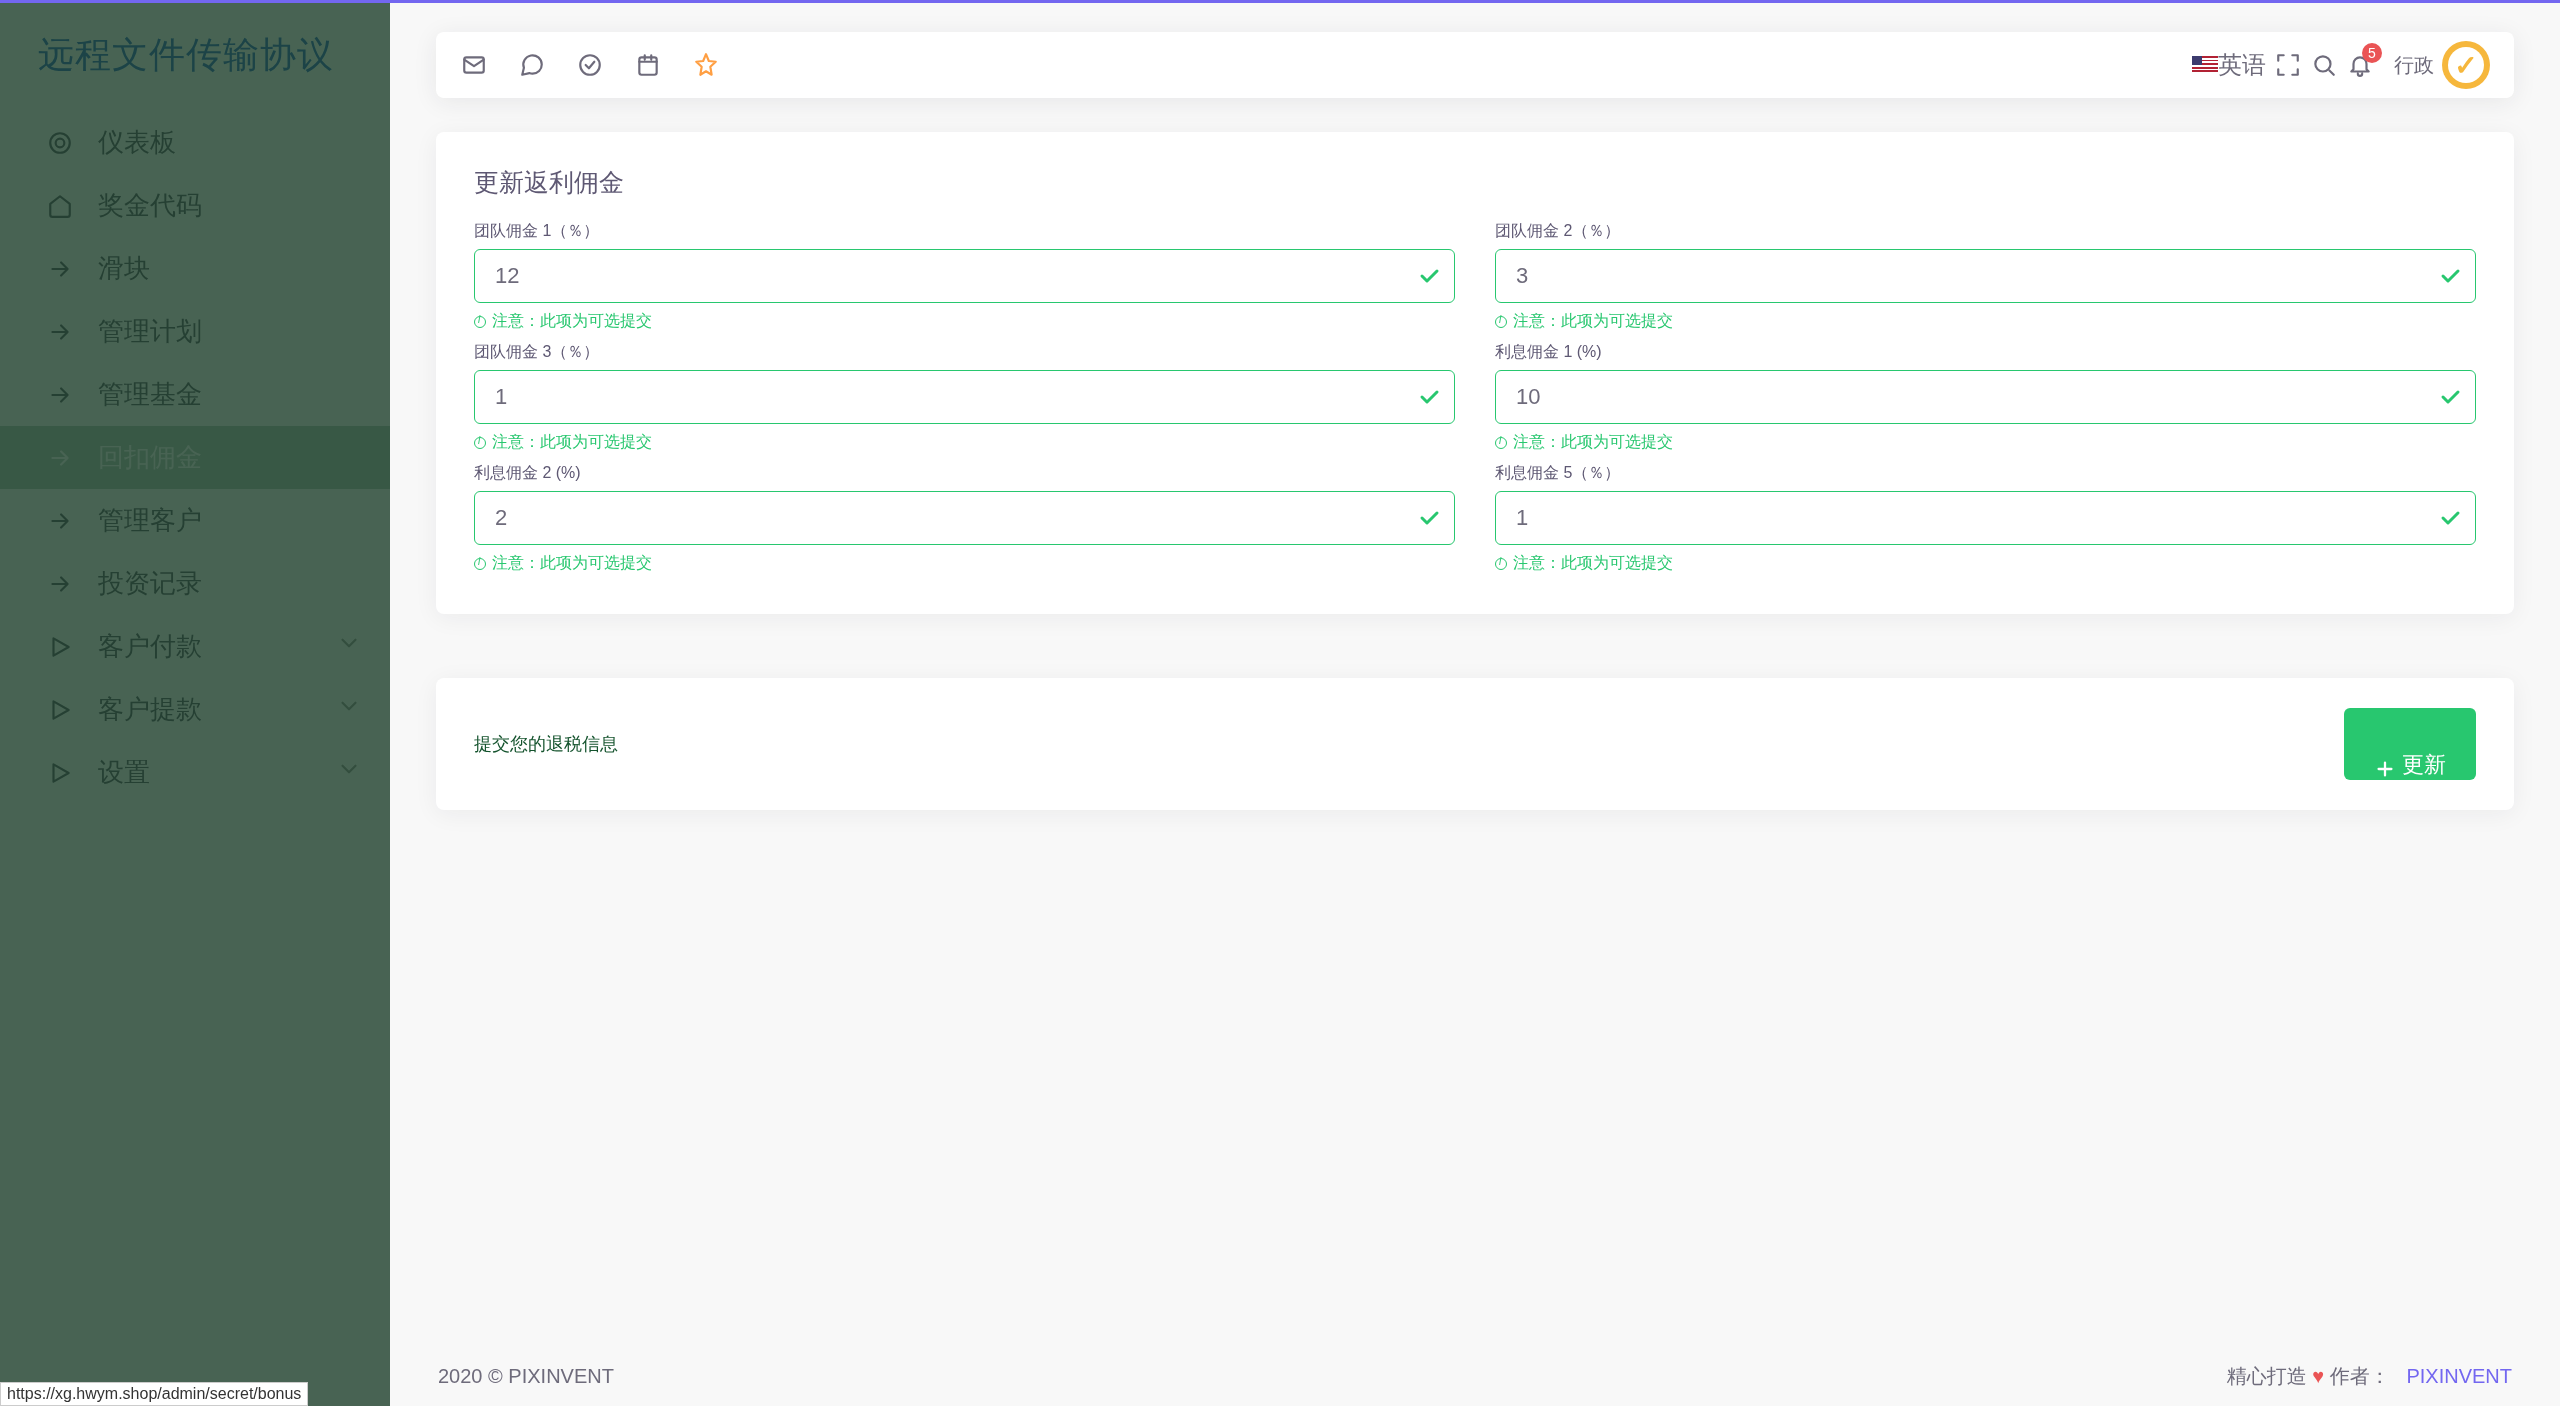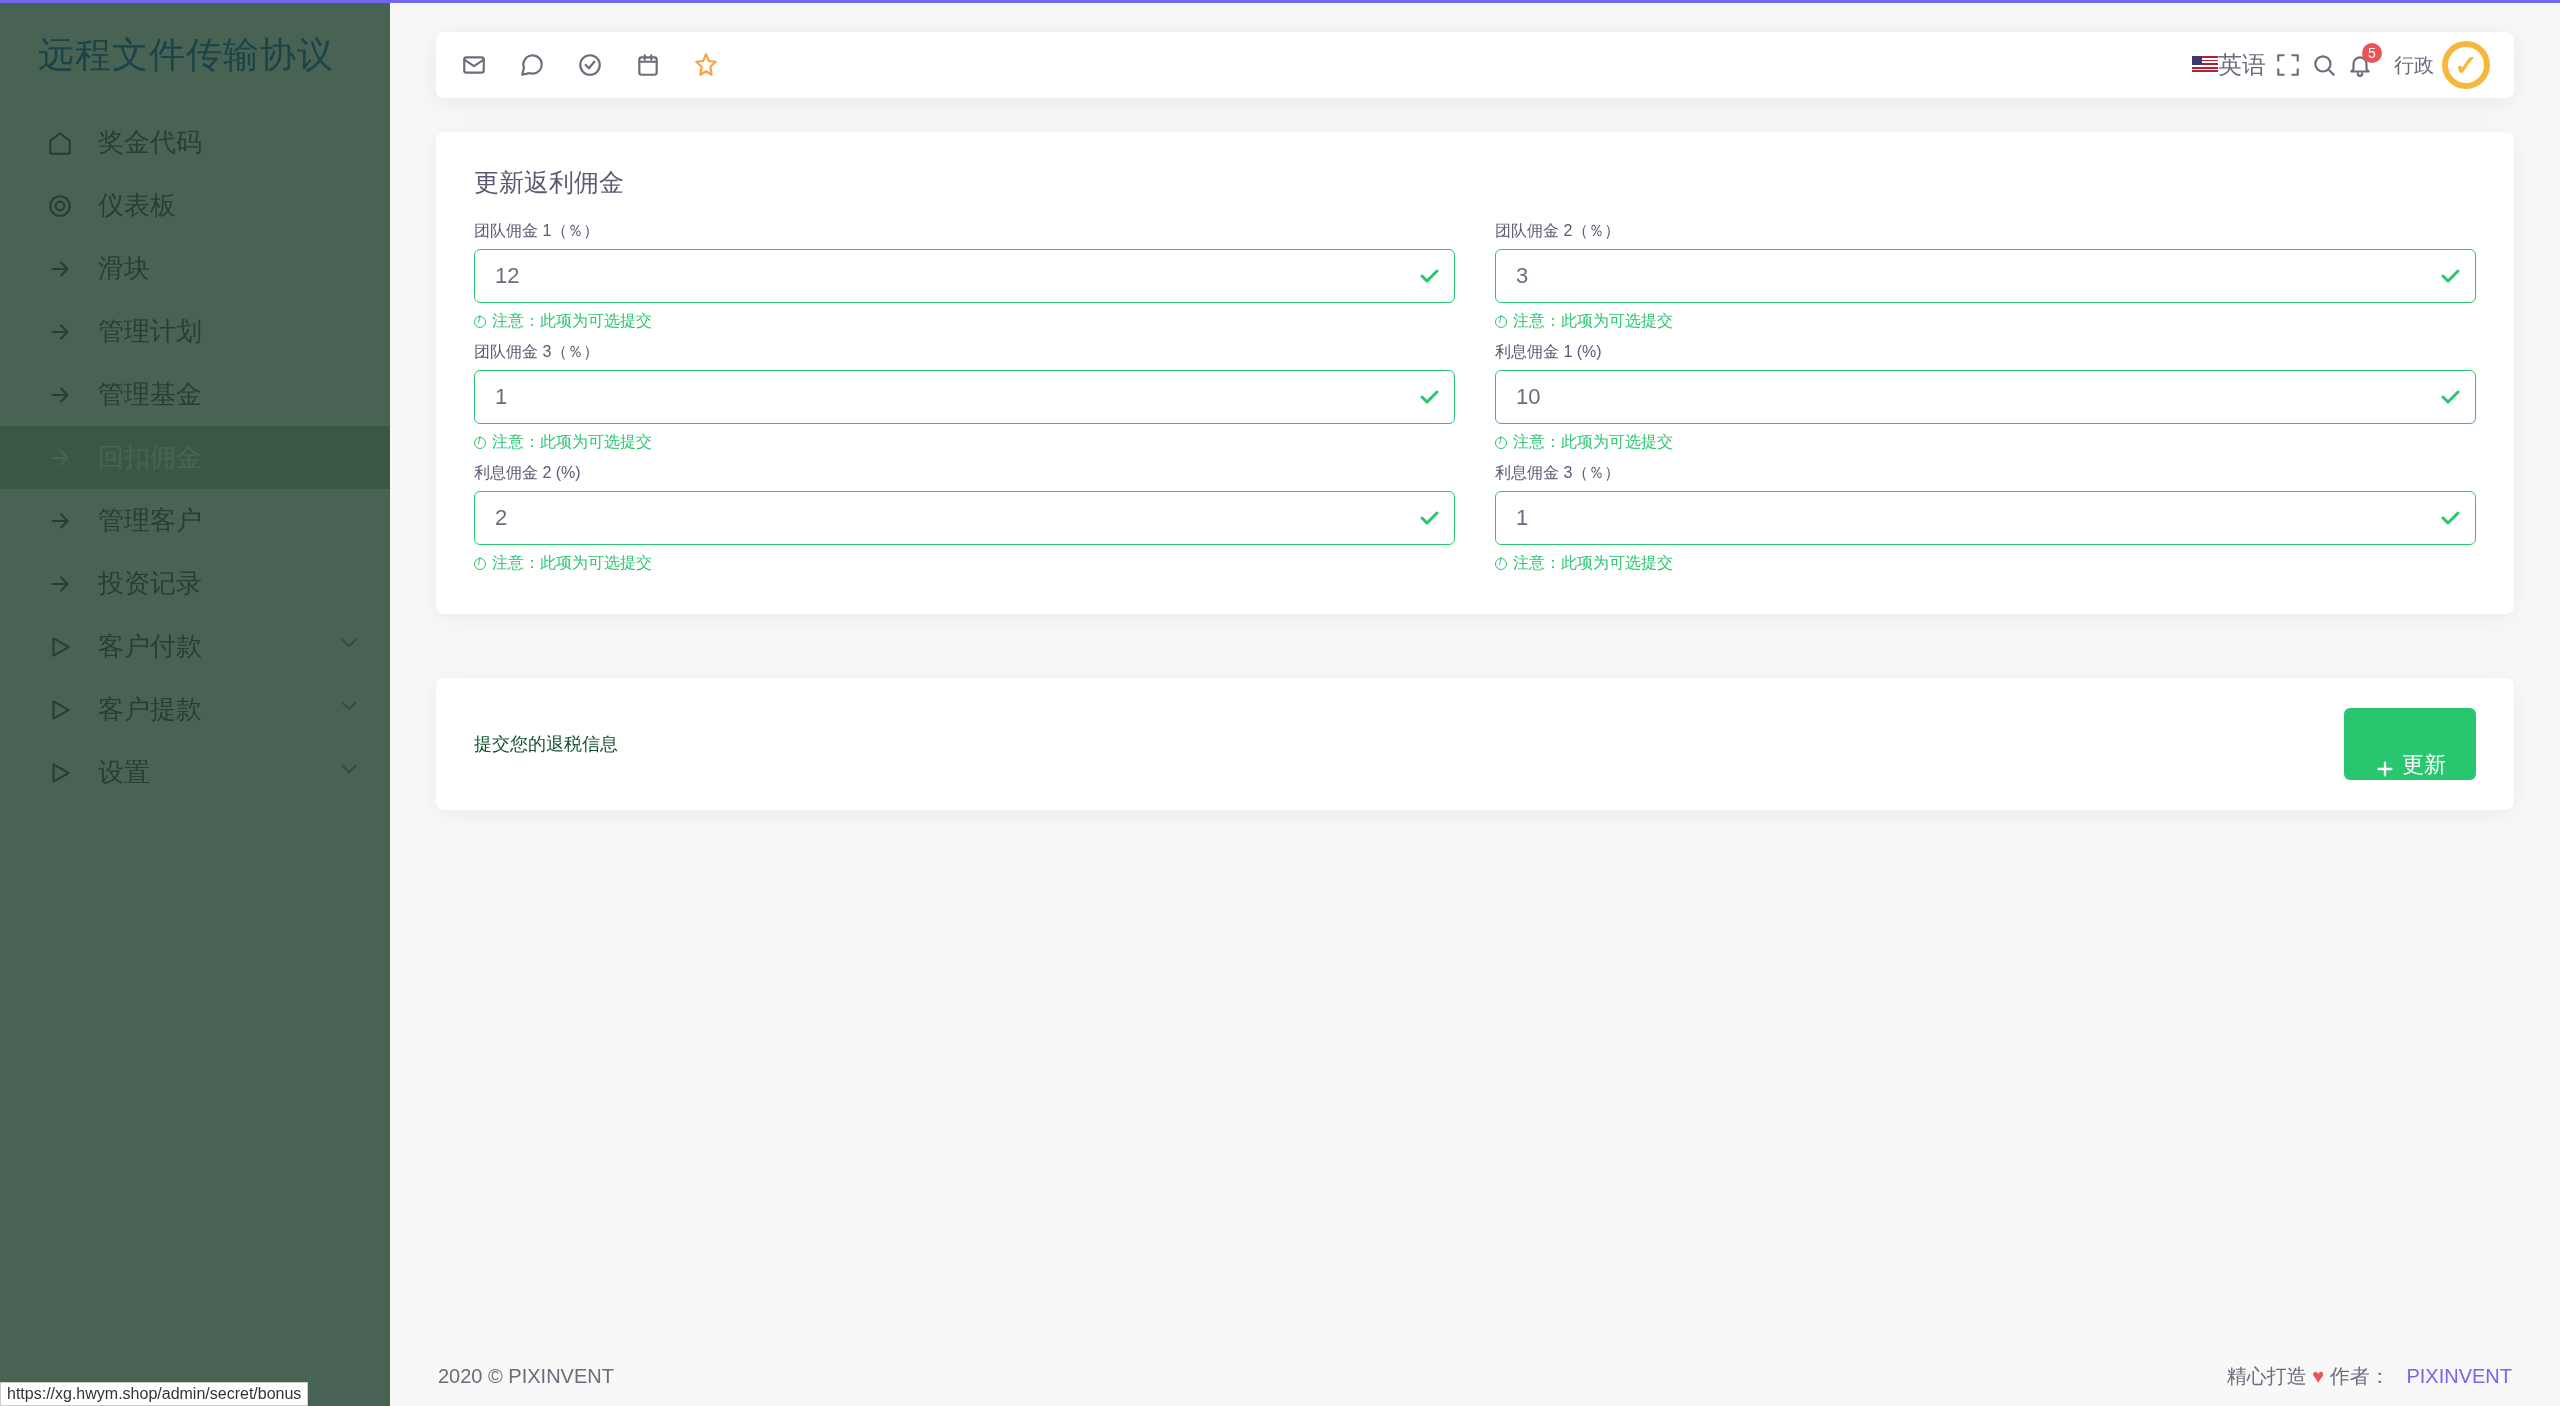--- a/index.html
+++ b/index.html
@@ -69,33 +69,33 @@
 <body>
 
 <div class="topbar"></div>
 
 <aside class="sidebar">
   <div class="brand">远程文件传输协议</div>
   <nav class="nav">
     <div class="nav-item">
       <span class="icon">
           <svg viewBox="0 0 24 24">
-            <path d="M3 10l9-7 9 7v10a2 2 0 0 1-2 2H5a2 2 0 0 1-2-2z"></path>
-          </svg>
-        </span>
-      <span class="label">奖金代码</span>
-    </div>
-    <div class="nav-item">
-      <span class="icon">
-          <svg viewBox="0 0 24 24">
             <circle cx="12" cy="12" r="9"></circle>
             <circle cx="12" cy="12" r="4"></circle>
           </svg>
         </span>
       <span class="label">仪表板</span>
+    </div>
+    <div class="nav-item">
+      <span class="icon">
+          <svg viewBox="0 0 24 24">
+            <path d="M3 10l9-7 9 7v10a2 2 0 0 1-2 2H5a2 2 0 0 1-2-2z"></path>
+          </svg>
+        </span>
+      <span class="label">奖金代码</span>
     </div>
     <div class="nav-item">
       <span class="icon">
           <svg viewBox="0 0 24 24">
             <path d="M5 12h14M13 6l6 6-6 6"></path>
           </svg>
         </span>
       <span class="label">滑块</span>
     </div>
     <div class="nav-item">
@@ -299,21 +299,21 @@
               <span class="inp-tick"><svg viewBox="0 0 24 24">
                     <path d="M5 12l5 5L20 7"></path>
                   </svg></span>
             </div>
             <div class="help">
                 <span class="help-ico"></span>
                 <span>注意：此项为可选提交</span>
               </div>
           </div>
           <div class="fld">
-            <label class="fld-lbl">利息佣金 3（％）</label>
+            <label class="fld-lbl">利息佣金 5（％）</label>
             <div class="inp-wrap">
               <input class="inp" value="1" style="">
               <span class="inp-tick"><svg viewBox="0 0 24 24">
                     <path d="M5 12l5 5L20 7"></path>
                   </svg></span>
             </div>
             <div class="help">
                 <span class="help-ico"></span>
                 <span>注意：此项为可选提交</span>
               </div>

